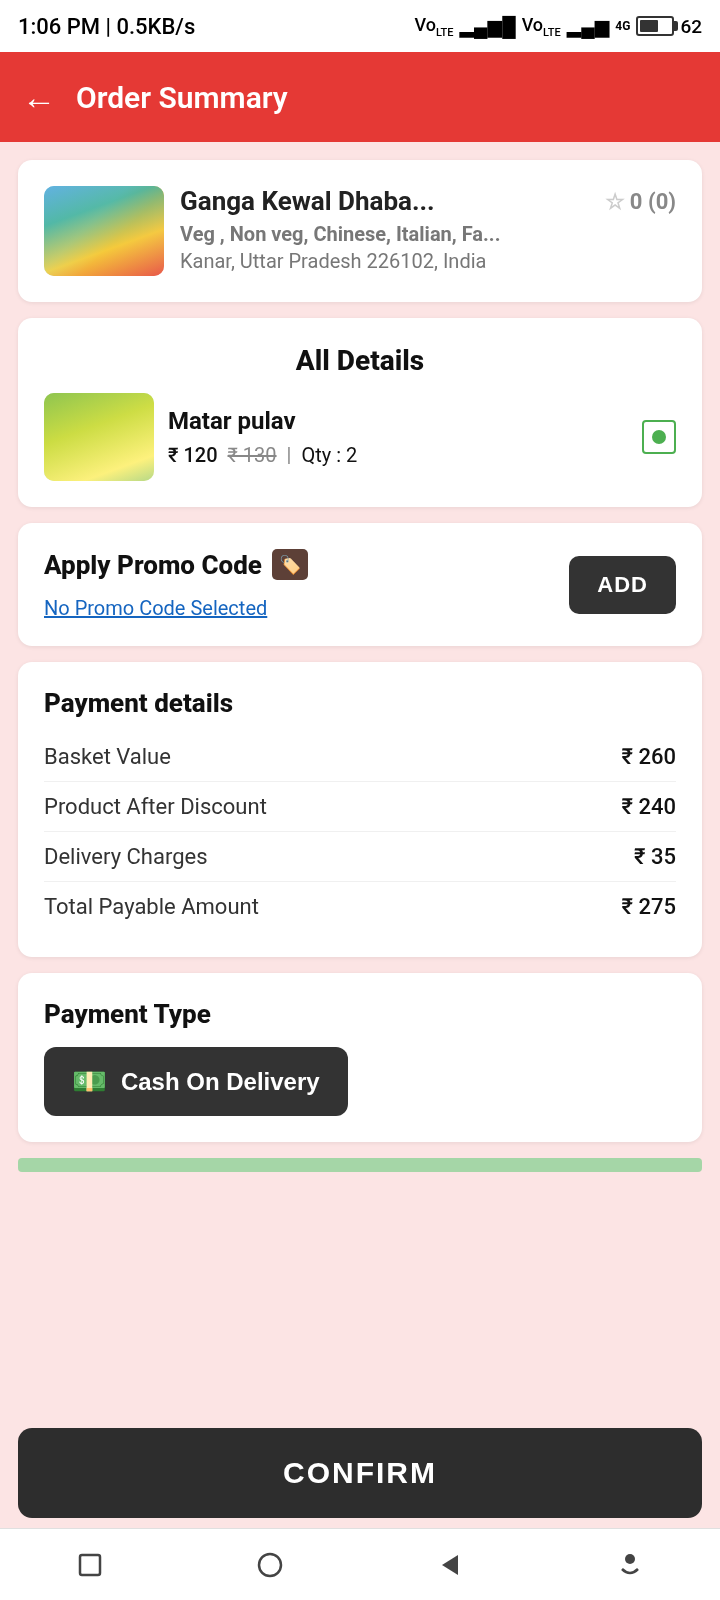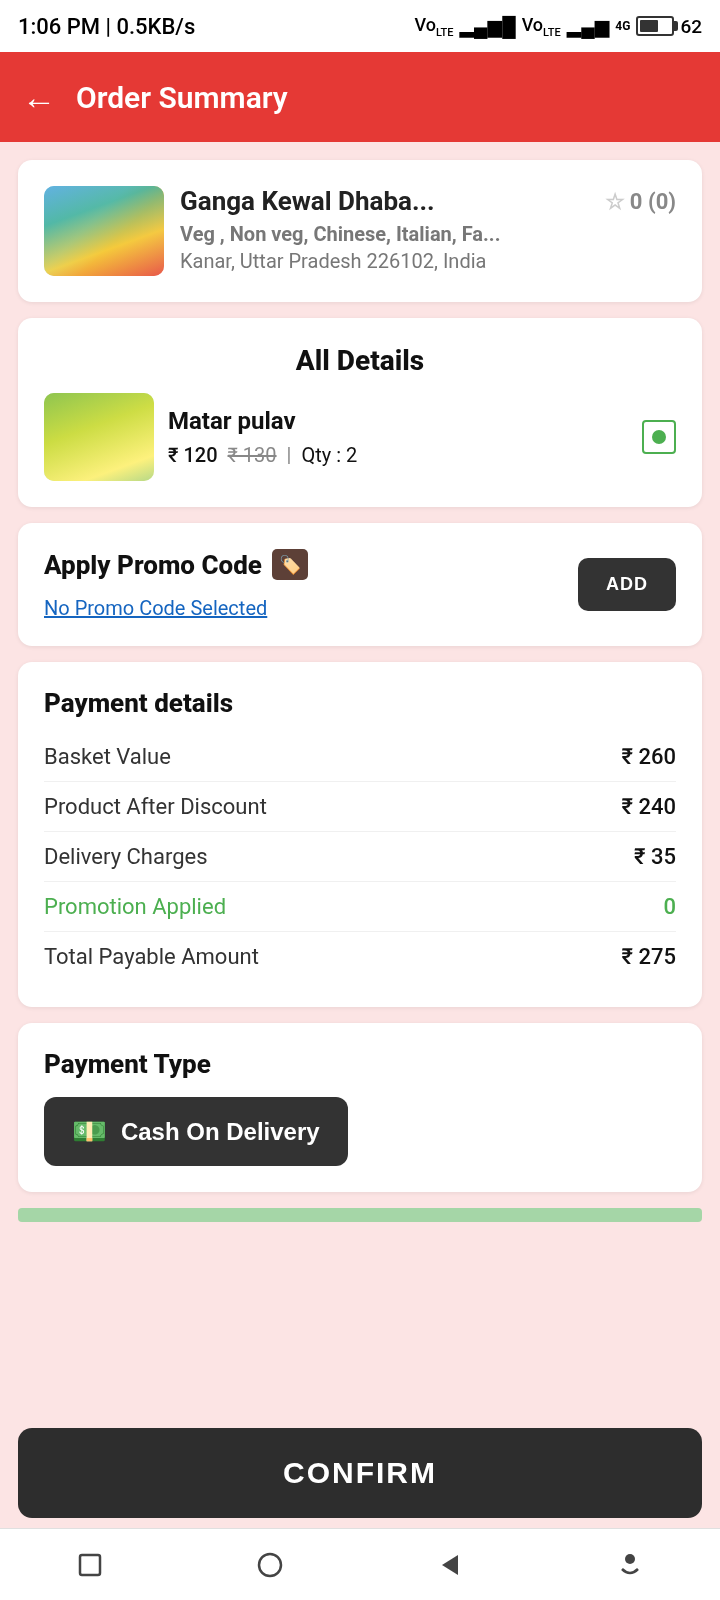--- a/index.html
+++ b/index.html
@@ -231,21 +231,21 @@
     }
     .promo-subtitle {
       font-size: 20px;
       color: #1565c0;
       text-decoration: underline;
       margin-top: 16px;
     }
     .add-btn {
       background: #333;
       color: #fff;
-      font-size: 18px;
+      font-size: 22px;
       font-weight: 700;
       padding: 16px 28px;
       border: none;
       border-radius: 10px;
       cursor: pointer;
       letter-spacing: 1px;
     }
 
     
     .payment-title {
@@ -427,24 +427,20 @@
       <span class="payment-value">₹ 260</span>
     </div>
         <div class="payment-row">
       <span class="payment-label">Product After Discount</span>
       <span class="payment-value">₹ 240</span>
     </div>
         <div class="payment-row">
       <span class="payment-label">Delivery Charges</span>
       <span class="payment-value">₹ 35</span>
     </div>
-        <div class="payment-row promotion">
-      <span class="payment-label">Promotion Applied</span>
-      <span class="payment-value">0</span>
-    </div>
         <div class="payment-row">
       <span class="payment-label">Total Payable Amount</span>
       <span class="payment-value">₹ 275</span>
     </div>
       </div>
   </div>
 
   <div class="card">
     <div class="payment-type-title">Payment Type</div>
     <button class="cod-btn">

